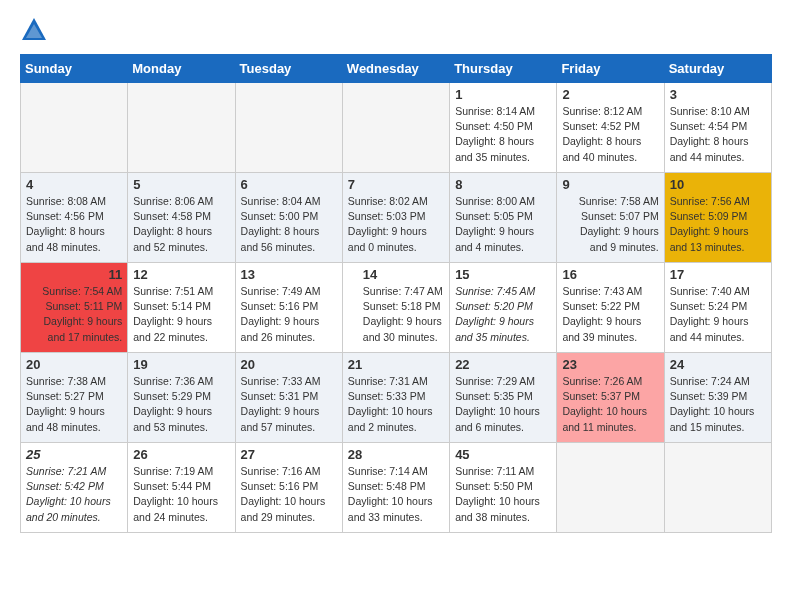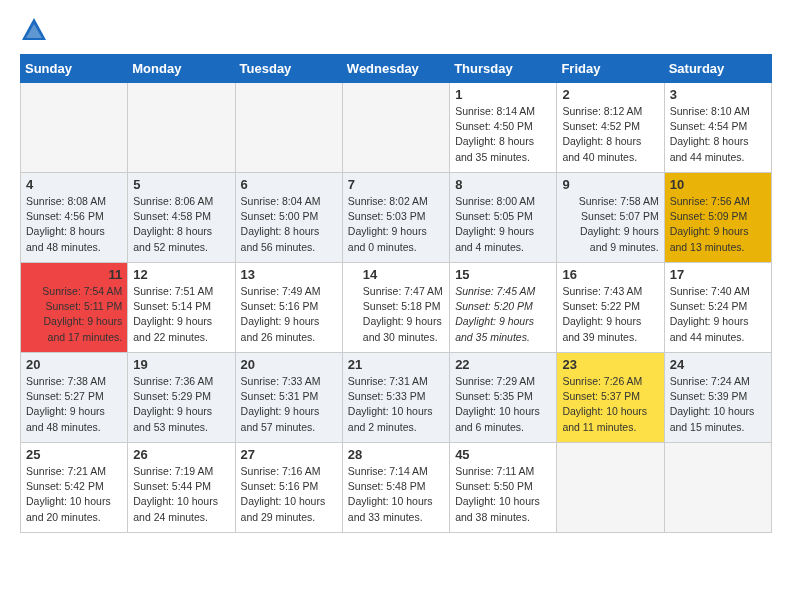--- a/index.html
+++ b/index.html
@@ -286,37 +286,37 @@
 Daylight: 10 hours
 and 2 minutes.</div>
         </td>
         <td style="background: rgb(238, 242, 247);">
           <div class="day-number">22</div>
           <div class="day-info" style="white-space: pre-line;">Sunrise: 7:29 AM
 Sunset: 5:35 PM
 Daylight: 10 hours
 and 6 minutes.</div>
         </td>
-        <td style="background: #fde047;">
+        <td style="background: #fca5a5;">
           <div class="day-number">23</div>
           <div class="day-info" style="white-space: pre-line;">Sunrise: 7:26 AM
 Sunset: 5:37 PM
 Daylight: 10 hours
 and 11 minutes.</div>
         </td>
         <td style="background: rgb(238, 242, 247);">
           <div class="day-number">24</div>
           <div class="day-info" style="white-space: pre-line;">Sunrise: 7:24 AM
 Sunset: 5:39 PM
 Daylight: 10 hours
 and 15 minutes.</div>
         </td>
       </tr>
       <tr>
-        <td style="background: rgb(255, 255, 255);">
+        <td style="background: rgb(255, 255, 255); font-style: italic;">
           <div class="day-number">25</div>
           <div class="day-info" style="white-space: pre-line;">Sunrise: 7:21 AM
 Sunset: 5:42 PM
 Daylight: 10 hours
 and 20 minutes.</div>
         </td>
         <td style="background: rgb(255, 255, 255);">
           <div class="day-number">26</div>
           <div class="day-info" style="white-space: pre-line;">Sunrise: 7:19 AM
 Sunset: 5:44 PM

